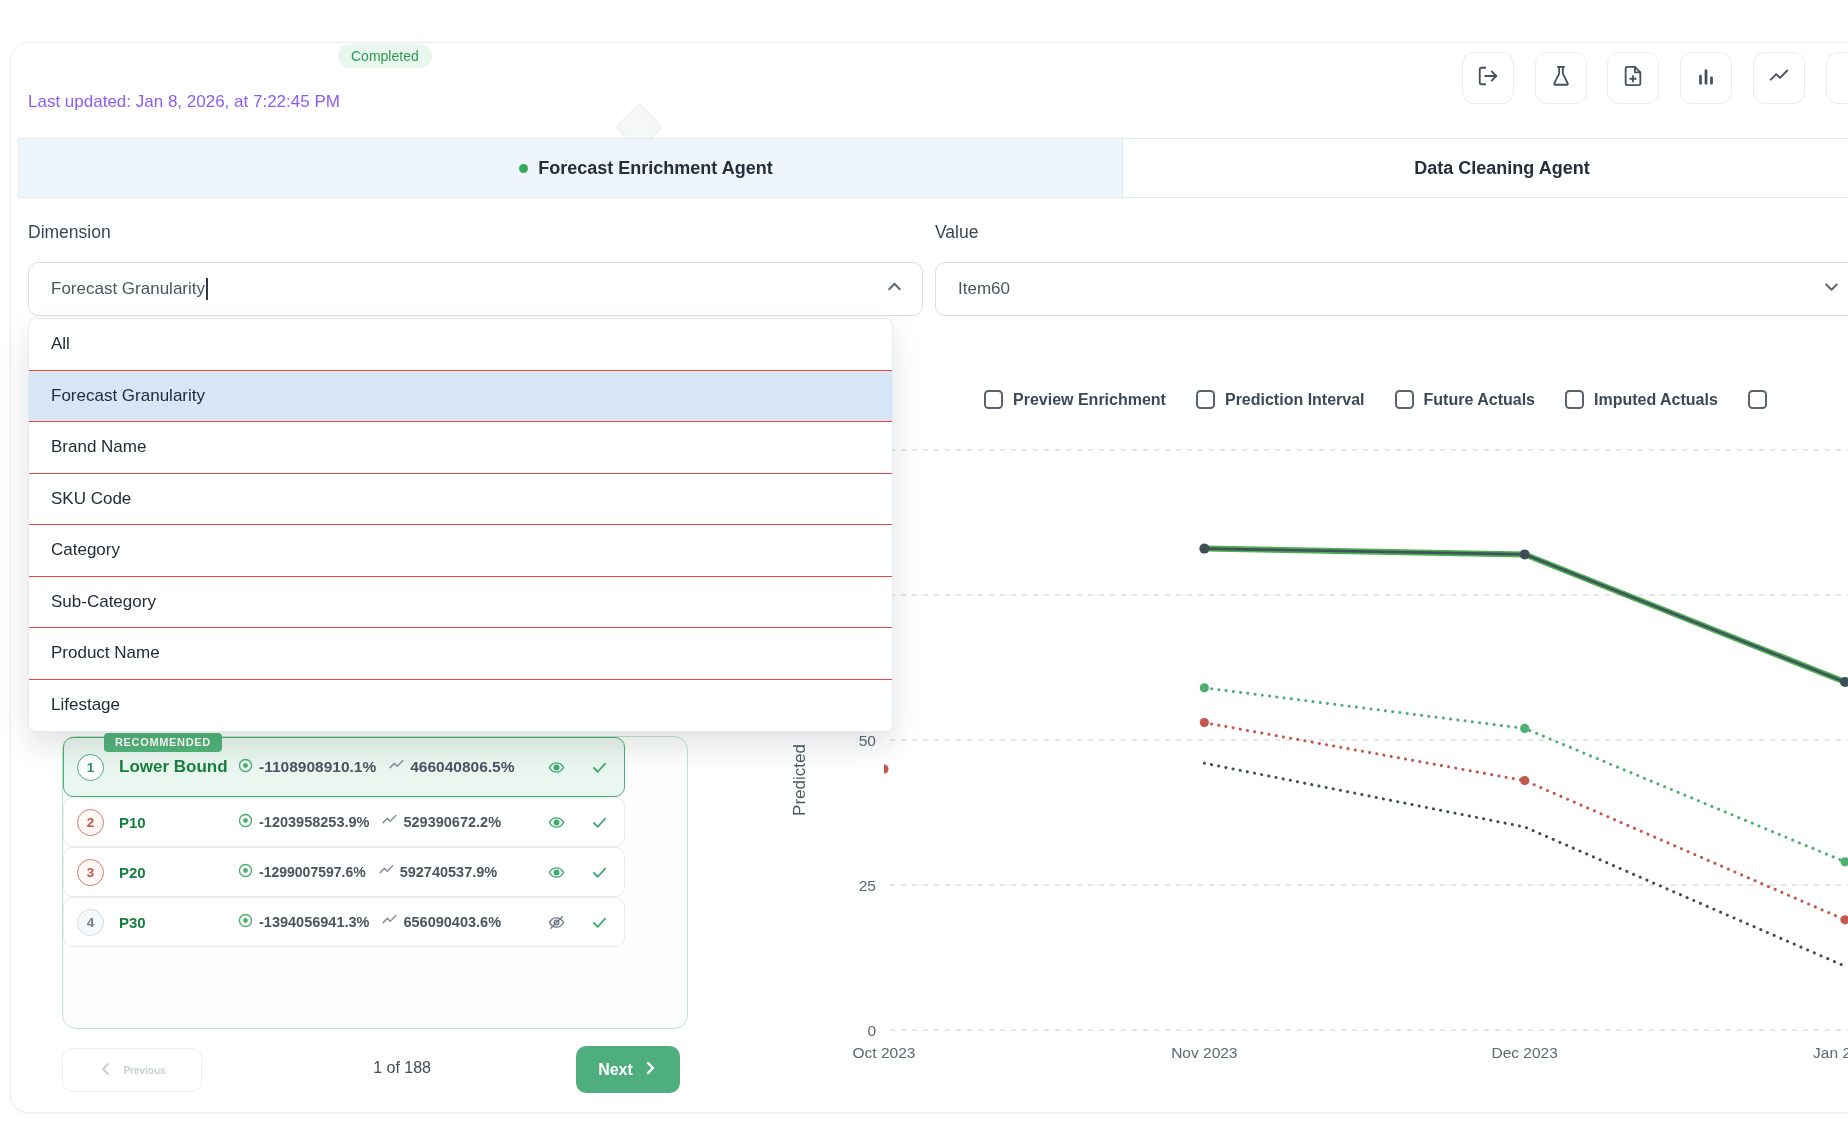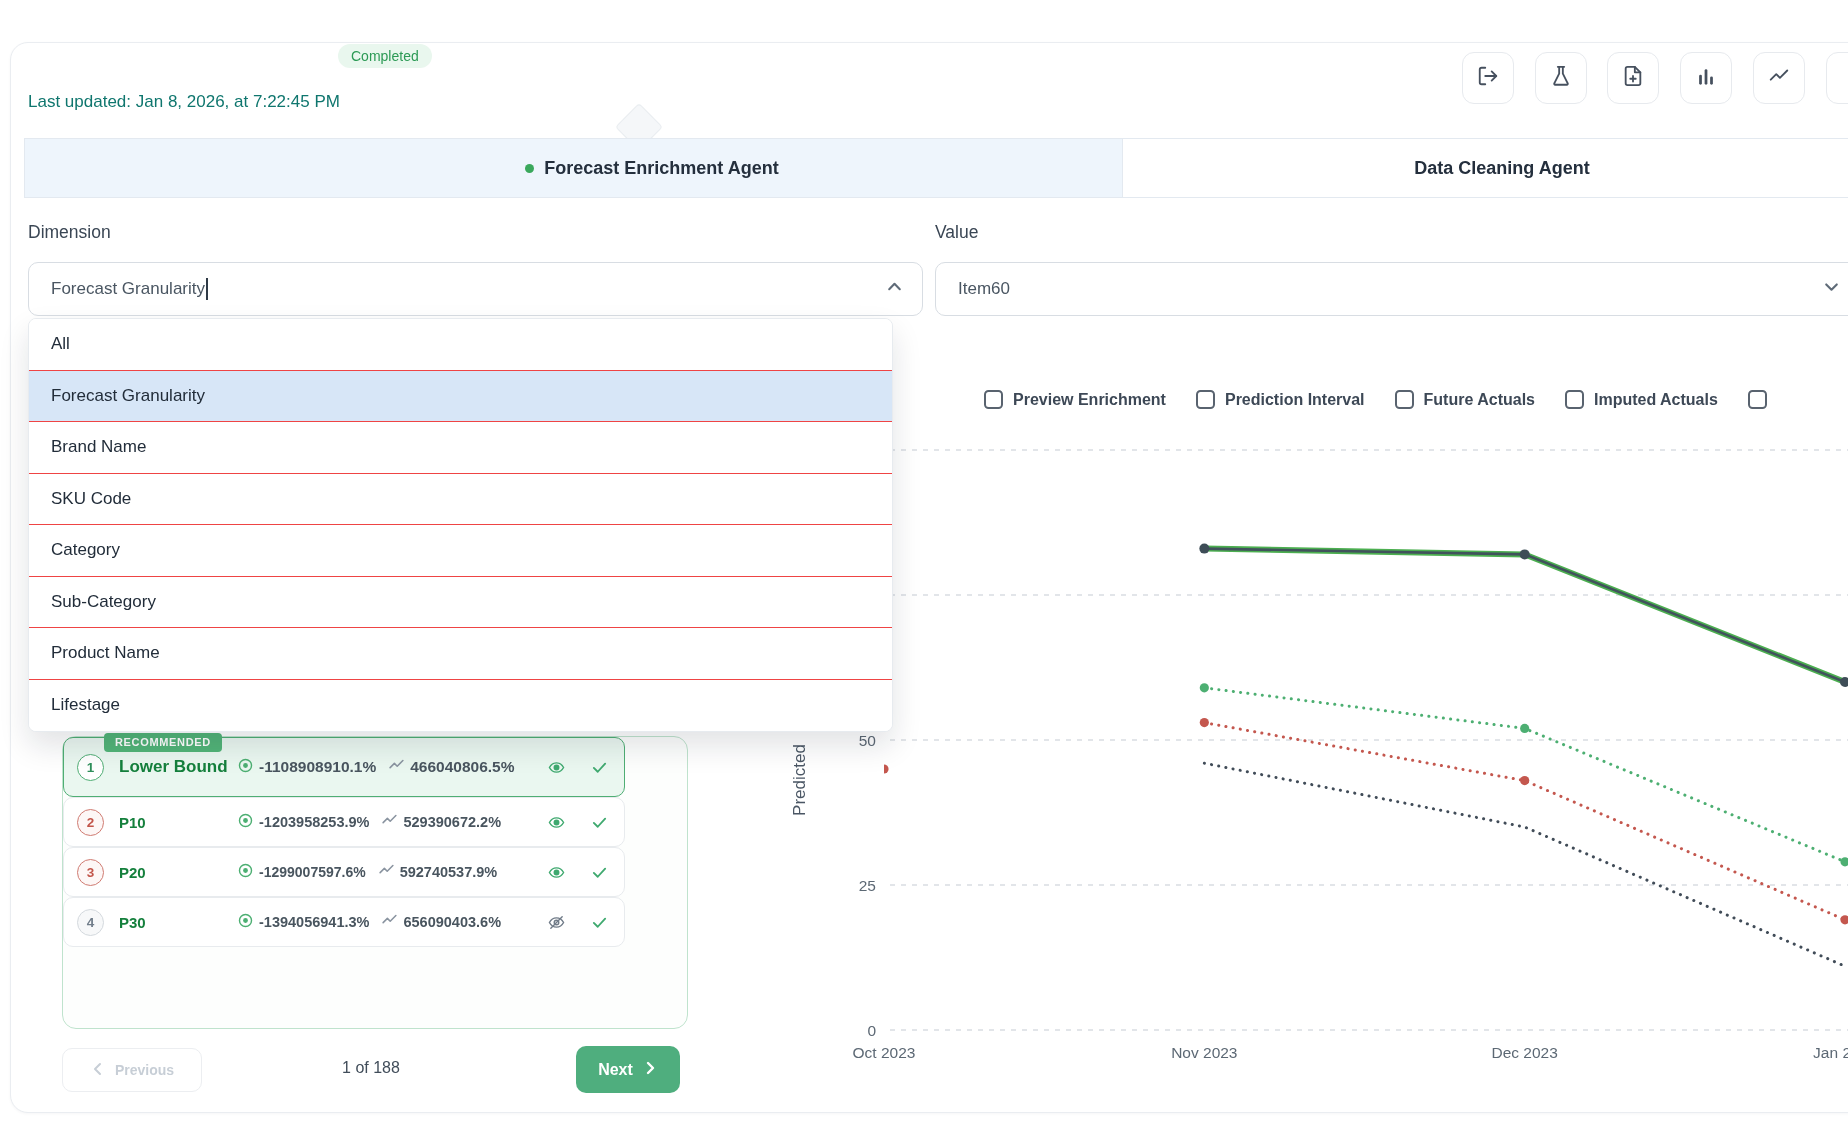--- a/index.html
+++ b/index.html
@@ -7,21 +7,21 @@
     font-family:"Liberation Sans", sans-serif; color:#2a3442; }
   .abs { position:absolute; }
   #stage { position:relative; width:1848px; height:1128px; background:#fff; }
 
   .main-card { left:10px; top:42px; width:1890px; height:1071px; border:1px solid #eaedf1;
     border-radius:18px; box-shadow:0 1px 3px rgba(16,24,40,.04); background:#fff; }
 
   .page-title { left:28px; top:44px; font-size:24px; font-weight:700; color:#1b2733; letter-spacing:.2px; }
   .status-badge { left:338px; top:44px; background:#e9f7ee; color:#2c9a55; font-size:14px;
     padding:4px 13px; border-radius:999px; font-weight:500; }
-  .subtitle { left:28px; top:92px; font-size:17px; color:#0f766e; }
+  .subtitle { left:28px; top:92px; font-size:17px; color:#8b5cf6; }
 
   .tool-btn { top:52px; width:52px; height:52px; border:1px solid #e7eaee; border-radius:12px;
     background:#fff; display:flex; align-items:center; justify-content:center; cursor:pointer; }
   .tool-btn svg { stroke:#46505e; }
 
   .caret-deco { left:622px; top:110px; width:34px; height:34px; background:#f5f7f9;
     border:1px solid #e9edf0; transform:rotate(45deg); border-radius:4px; }
 
   .tab { top:138px; height:60px; border:1px solid #e3e9f0; display:flex; align-items:center;
     justify-content:center; gap:10px; font-size:18px; font-weight:600; color:#242f3d; cursor:pointer; background:#fff; }
@@ -58,23 +58,23 @@
   .rank-row.first { background:#eaf7f0; border:1.5px solid #4fae74; }
   .rank-circle { width:27px; height:27px; border-radius:50%; border:1.5px solid; display:flex;
     align-items:center; justify-content:center; font-size:13.5px; font-weight:700; flex:0 0 auto; background:#fff; }
   .rank-label { margin-left:15px; width:118px; font-weight:700; color:#15803d; }
   .metric { display:flex; align-items:center; gap:5px; font-weight:700; color:#49555f; white-space:nowrap; }
   .icon16 { width:17px; height:17px; flex:0 0 auto; }
   .eye-btn { margin-left:auto; cursor:pointer; display:flex; }
   .check-btn { margin-left:26px; cursor:pointer; display:flex; }
 
   .pager-prev { left:62px; top:1048px; width:140px; height:44px; border:1px solid #eceef1; border-radius:10px;
-    background:#fff; color:#c7ced6; font-size:14px; font-weight:600; display:flex; align-items:center;
+    background:#fff; color:#c7ced6; font-size:10px; font-weight:600; display:flex; align-items:center;
     justify-content:center; gap:9px; z-index:10; }
-  .pager-info { left:311px; top:1059px; width:120px; text-align:center; font-size:16px; color:#414d5a; z-index:10; }
+  .pager-info { left:311px; top:1059px; width:120px; text-align:right; font-size:16px; color:#414d5a; z-index:10; }
   .pager-next { left:576px; top:1046px; width:104px; height:47px; border-radius:10px; background:#4fae7e;
     color:#fff; font-size:16px; font-weight:600; display:flex; align-items:center; justify-content:center;
     gap:9px; z-index:10; cursor:pointer; border:none; }
 
   svg text { font-family:"Liberation Sans", sans-serif; }
 </style>
 </head>
 <body>
 
 <div id="stage">
@@ -117,21 +117,21 @@
     <span><svg width="22" height="22" viewBox="0 0 24 24" fill="none" stroke-width="2" stroke-linecap="round" stroke-linejoin="round">
           <polyline points="3 16 9 10 13 14 21 6"></polyline>
         </svg></span>
   </div>
   <div class="abs tool-btn" style="left:1826px">
     <span><svg width="44" height="22" viewBox="0 0 44 24" fill="none" stroke-width="2">
           <circle cx="30" cy="12" r="9"></circle>
         </svg></span>
   </div>
 
-  <div class="abs tab active" style="left:24px; width:1256px;">
+  <div class="abs tab active" style="left:18px; width:1256px;">
     <span class="tab-dot"></span>
     <span>Forecast Enrichment Agent</span>
   </div>
   <div class="abs tab" style="left:1122px; width:760px;">
     <span>Data Cleaning Agent</span>
   </div>
 
   <div class="abs field-label" style="left:28px;">Dimension</div>
   <div class="abs combo" style="left:28px; width:895px; z-index:30;">
     <span>Forecast Granularity</span>

